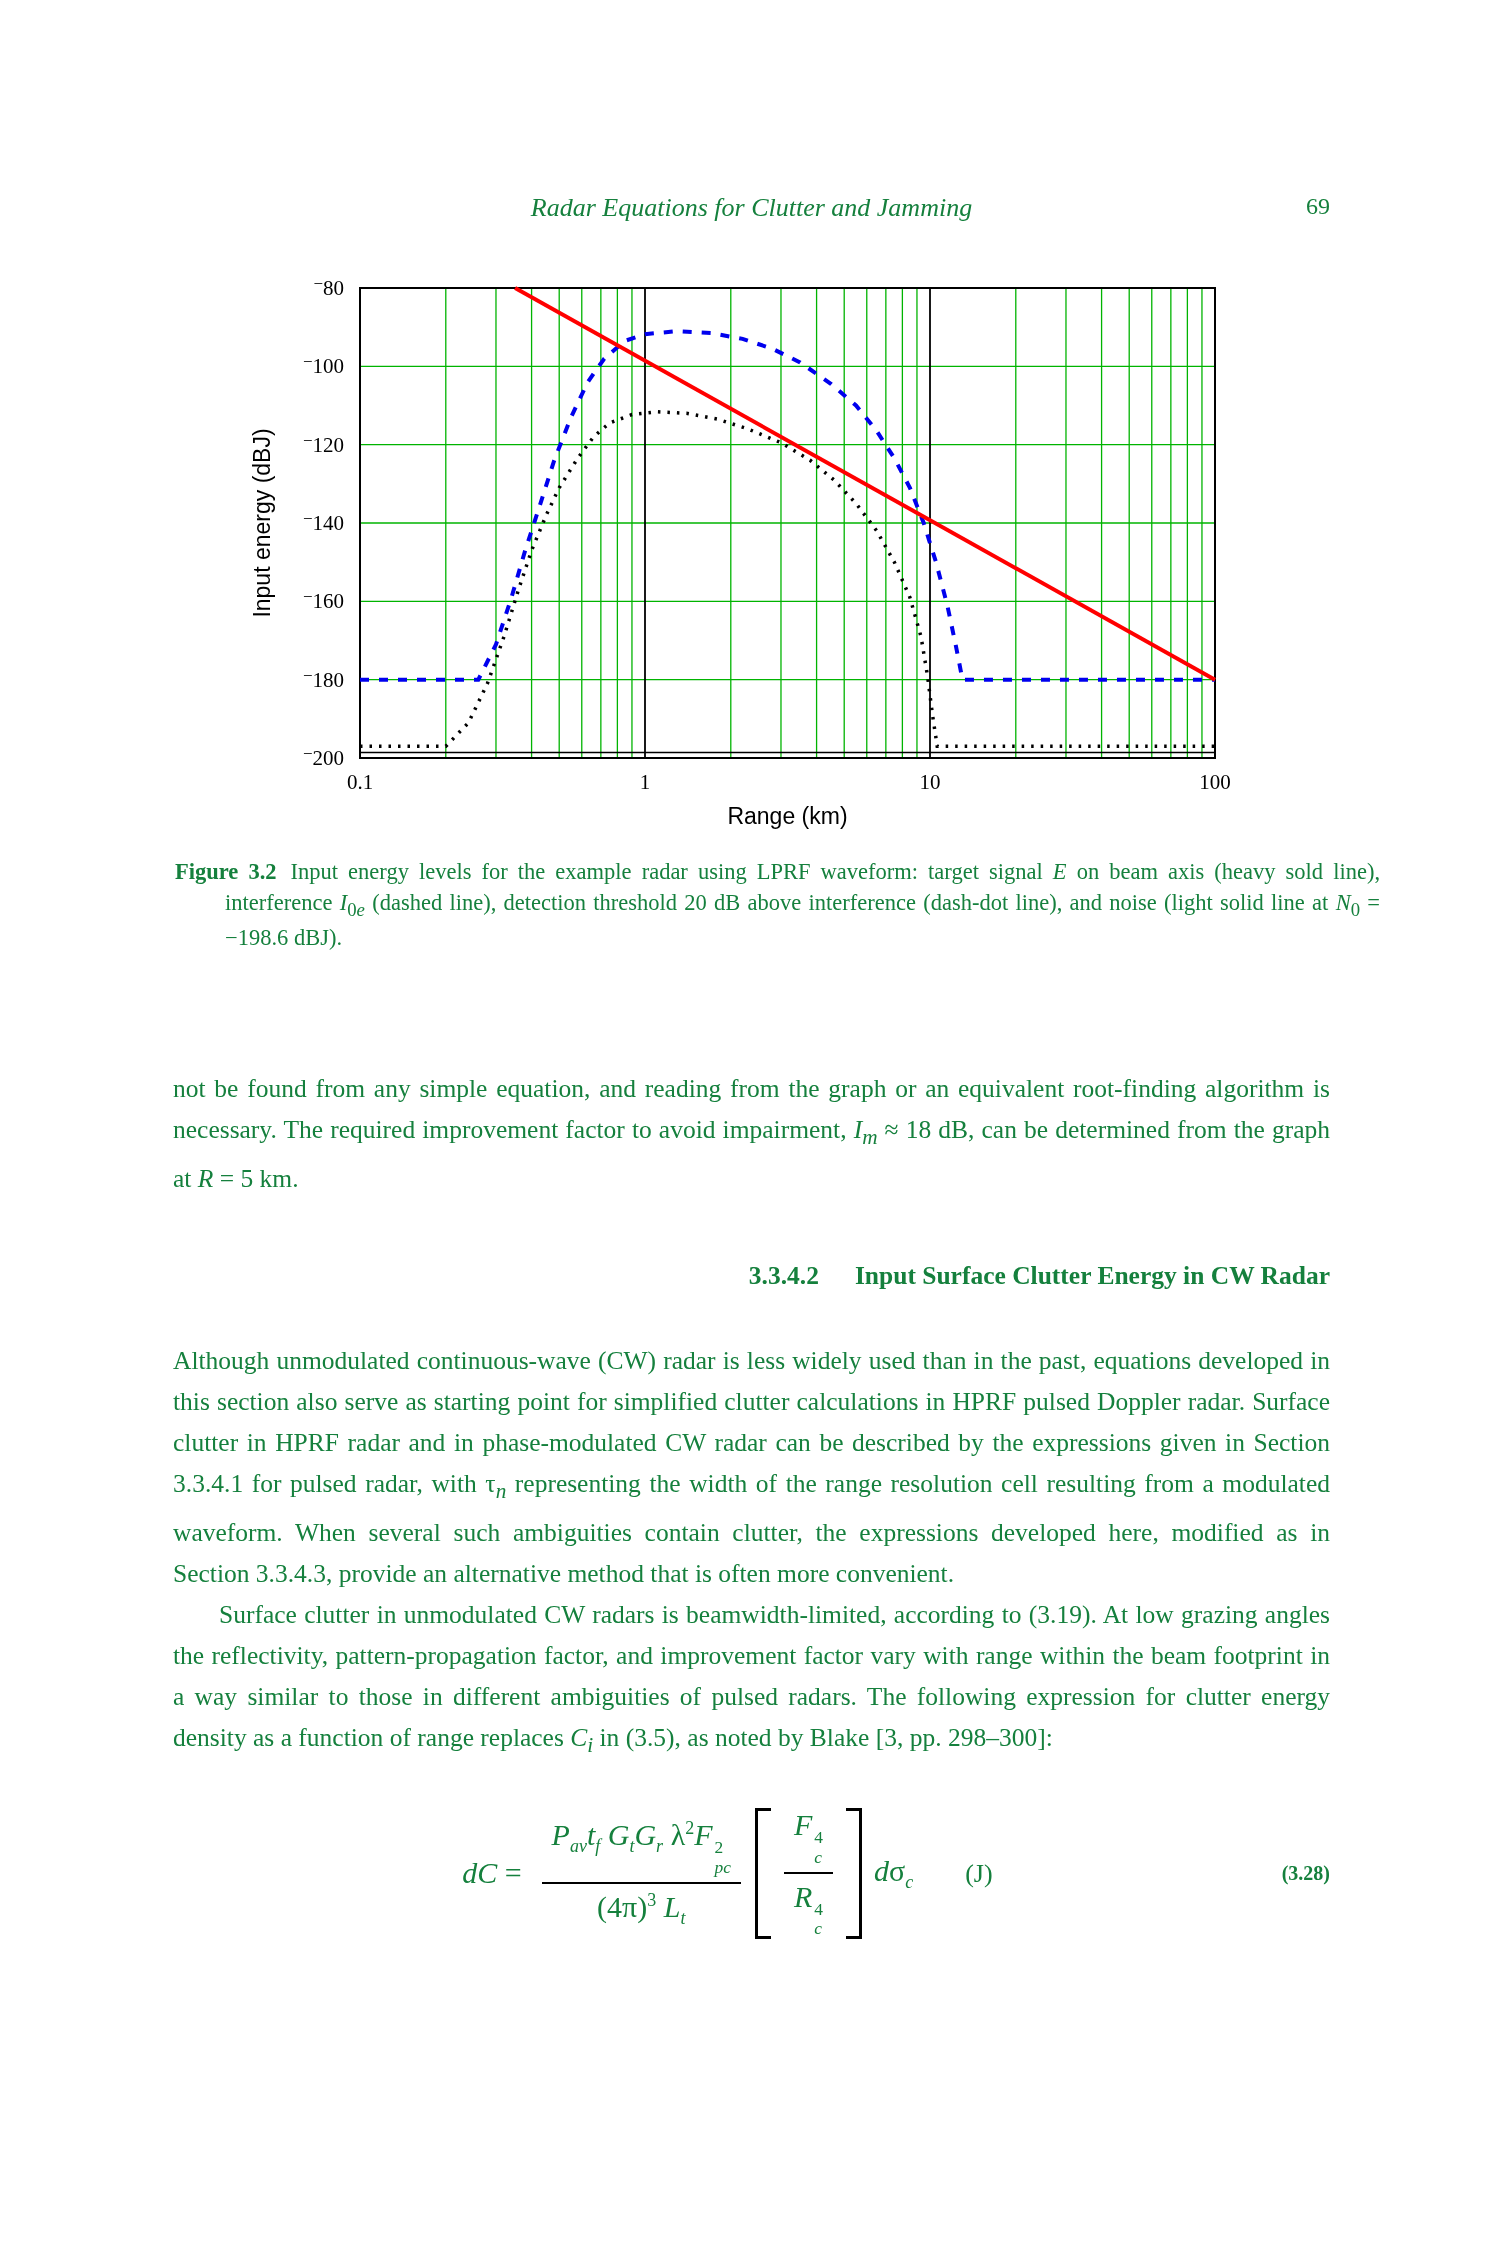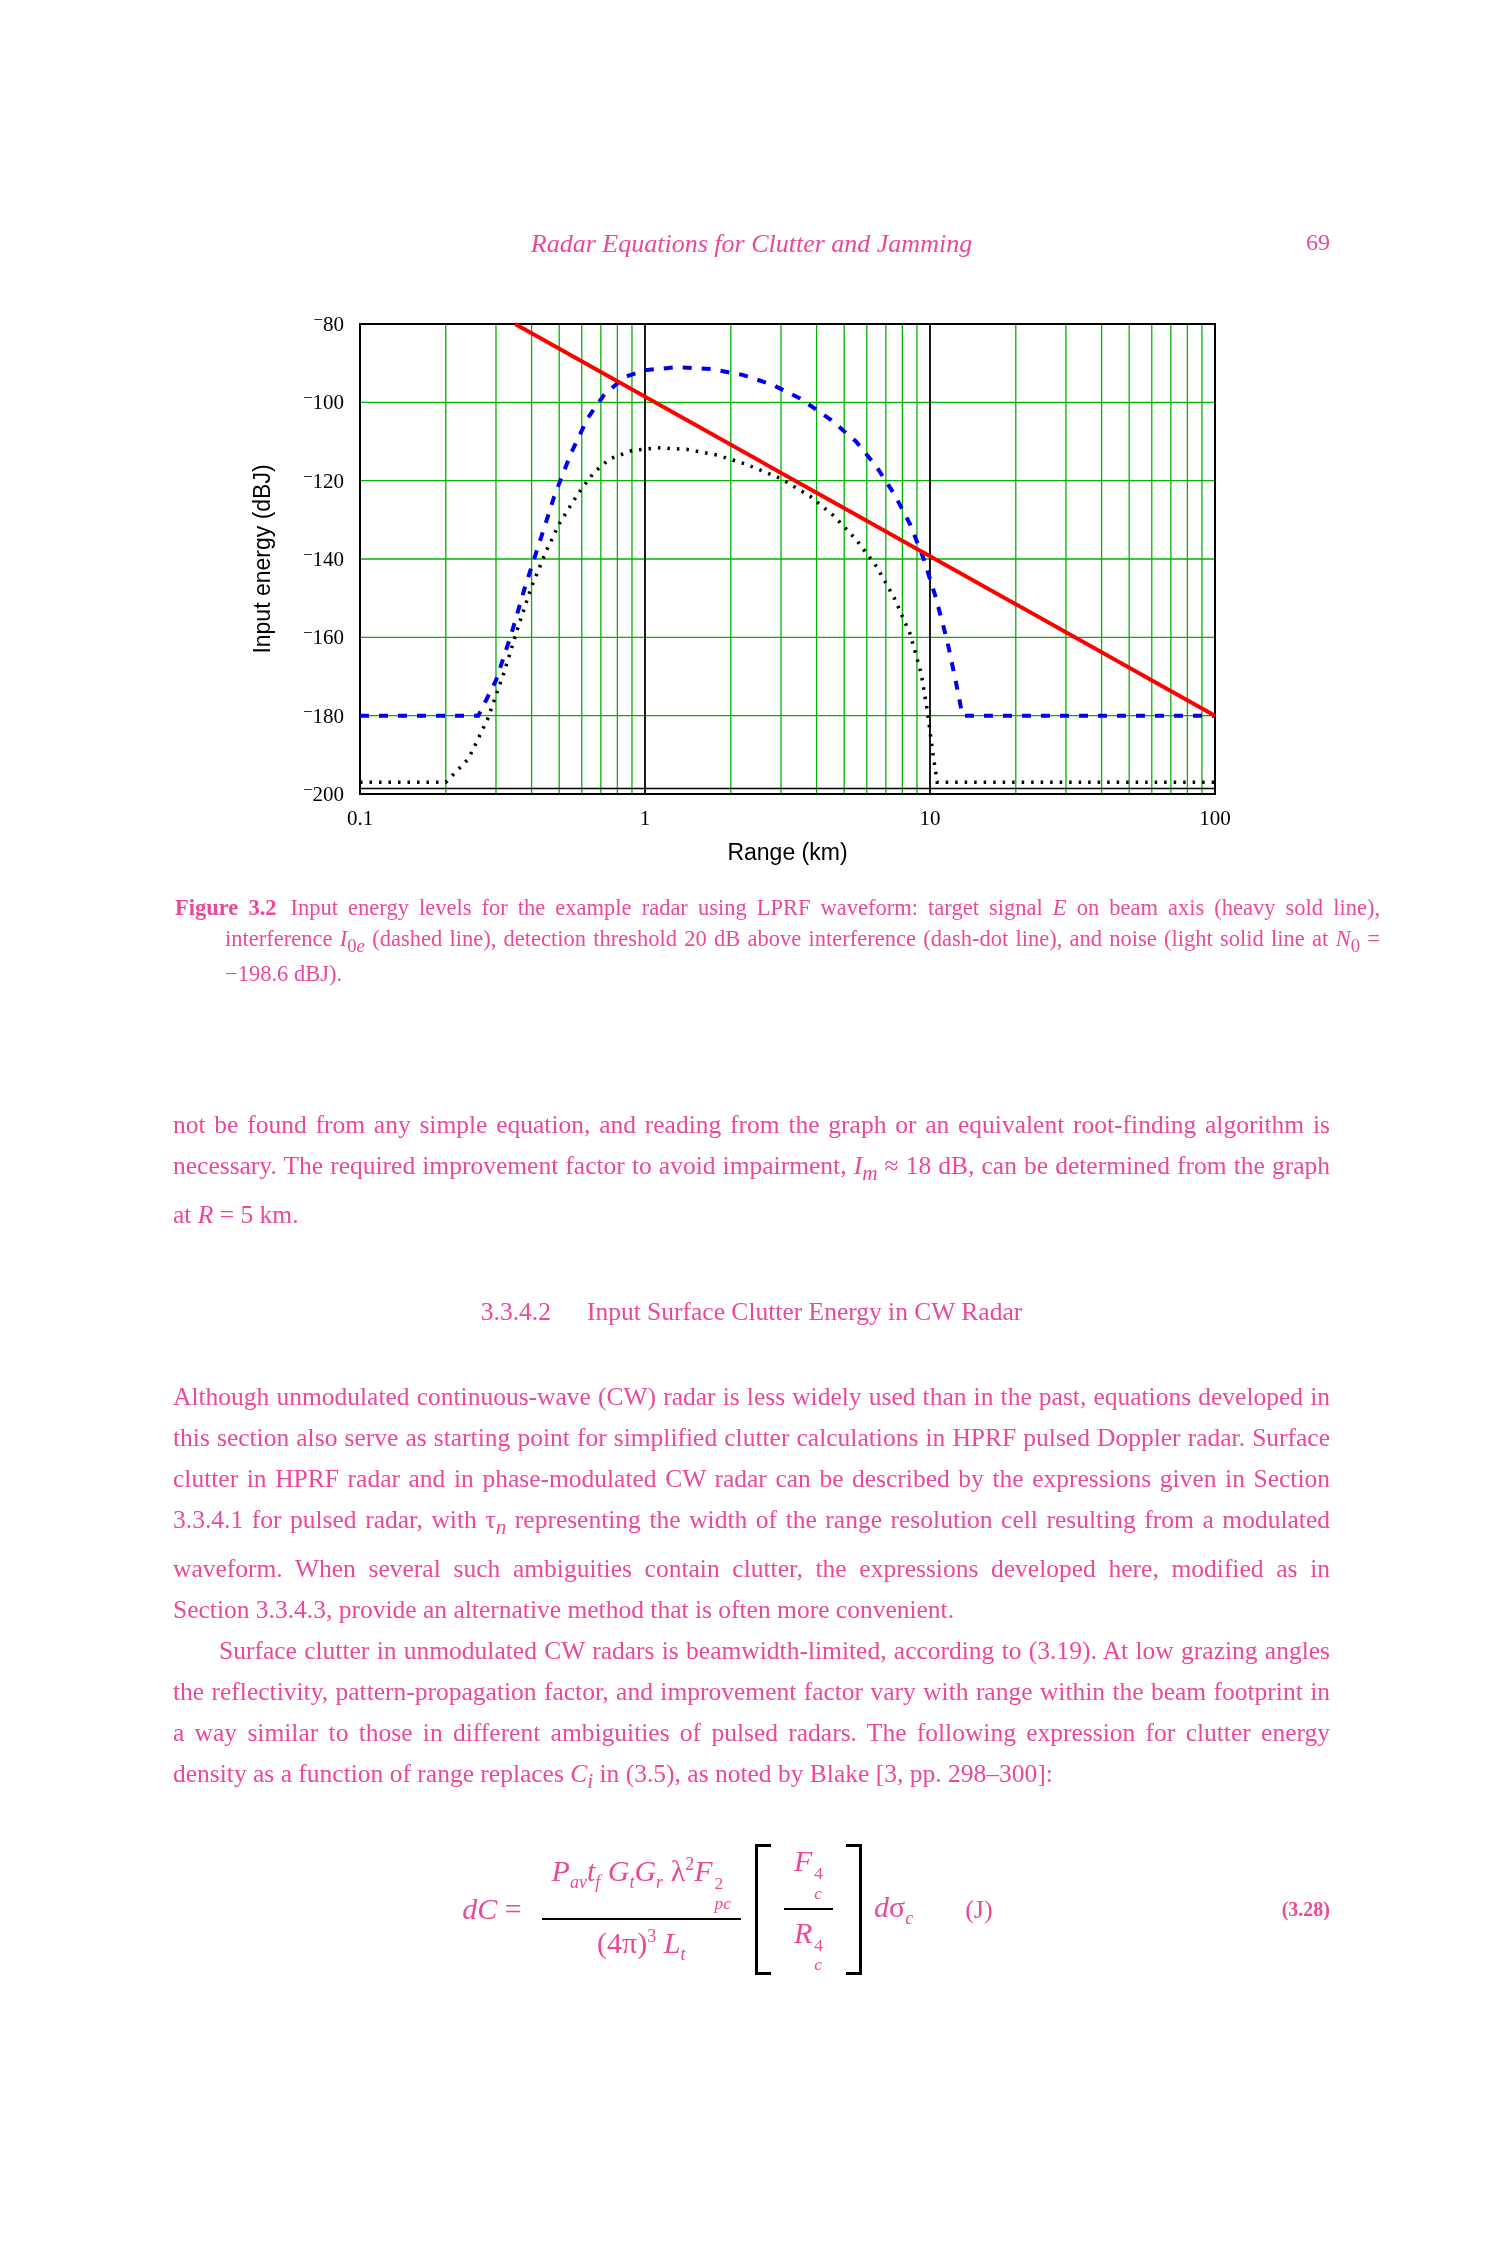--- a/index.html
+++ b/index.html
@@ -1,34 +1,34 @@
 <!DOCTYPE html>
 <html><head>
 <meta charset="utf-8">
 <style>
   html,body{margin:0;padding:0;background:#ffffff;}
   .page{position:relative;width:1500px;height:2148px;background:#ffffff;
-        font-family:"Liberation Serif", serif;color:#ec4899;overflow:hidden;margin-top:36px;}
+        font-family:"Liberation Serif", serif;color:#15803d;overflow:hidden;}
 
   .running-head{position:absolute;top:193px;left:173px;width:1157px;
         text-align:center;font-style:italic;font-size:26px;}
   .page-number{position:absolute;top:193px;right:170px;font-size:24px;}
 
   #chart-svg{position:absolute;top:255px;left:0;}
 
   .caption{position:absolute;top:856px;left:175px;width:1155px;
         font-size:22.5px;line-height:1.38;text-align:justify;
         padding-left:50px;text-indent:-50px;}
   .cap-label{font-weight:bold;margin-right:14px;}
 
   .text-col{position:absolute;top:1068px;left:173px;width:1157px;
         font-size:25.5px;line-height:41px;text-align:justify;}
   .para{margin:0;}
-  .section-heading{font-size:25.5px;font-weight:normal;margin:56px 0 44px 0;
-        text-align:center;}
+  .section-heading{font-size:25.5px;font-weight:bold;margin:56px 0 44px 0;
+        text-align:right;}
   .heading-gap{display:inline-block;width:36px;}
   .para.indent{text-indent:46px;}
 
   .equation-row{display:flex;align-items:center;margin-top:42px;}
   .spacer{flex:1;}
   .eq-core{display:inline-flex;align-items:center;font-size:30px;line-height:1.15;}
   .eq-core sub,.eq-core sup{font-size:0.60em;}
   .eq-lhs{margin-right:12px;}
   .frac{display:inline-flex;flex-direction:column;text-align:center;margin:0 8px;}
   .frac .num{border-bottom:2.2px solid #000;padding:0 10px 5px;}

